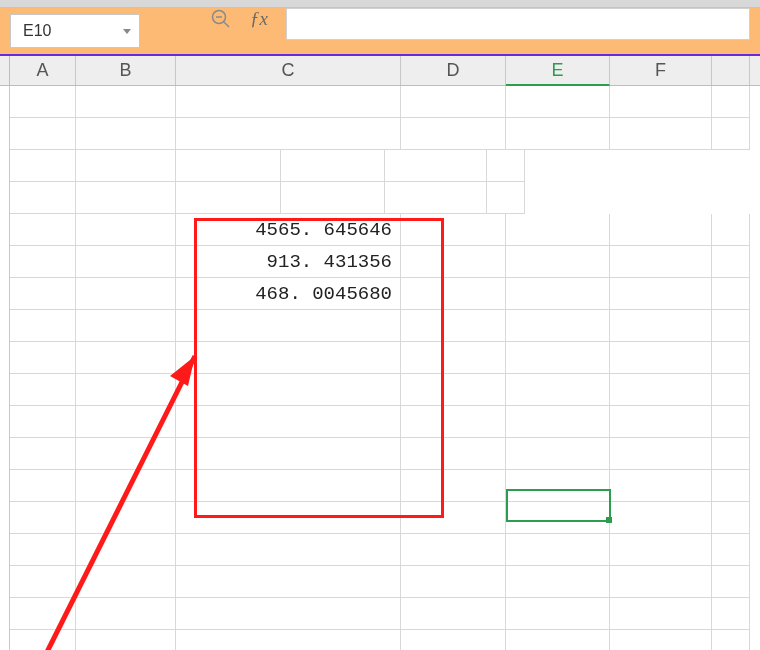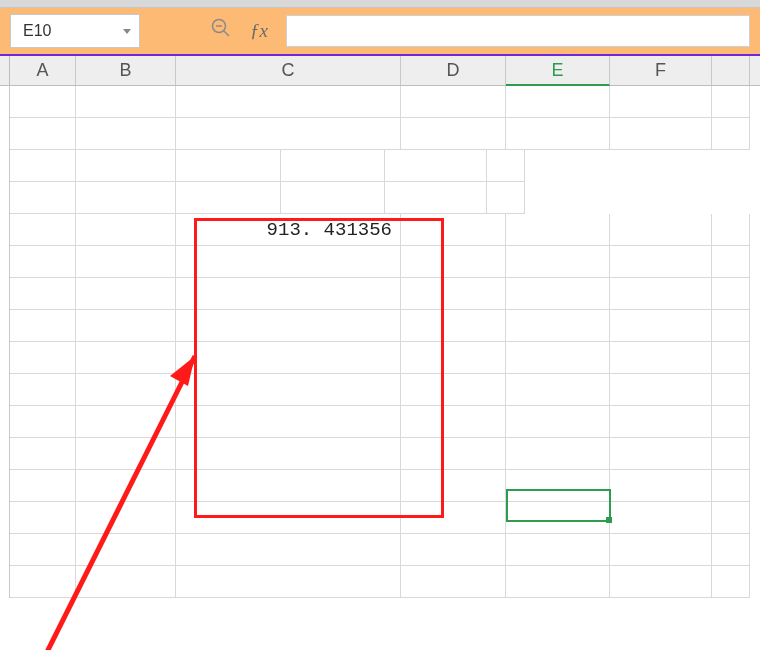--- a/index.html
+++ b/index.html
@@ -41,21 +41,21 @@
     .name-box .dd {
       position: absolute;
       right: 8px;
       width: 0; height: 0;
       border-left: 4px solid transparent;
       border-right: 4px solid transparent;
       border-top: 5px solid #888;
     }
     .fx-area {
       display: flex;
-      align-items: center;
+      align-items: flex-start;
       margin-left: 70px;
       gap: 18px;
       flex: 1;
       height: 100%;
     }
     .zoom-icon {
       color: #7a7a7a;
       font-size: 22px;
       font-weight: normal;
     }
@@ -236,32 +236,52 @@
     <div class="row">
         <div class="rownum-pad"></div>
         <div class="cell col-A"></div>
         <div class="cell col-B"></div>
         <div class="cell col-D"></div>
         <div class="cell col-E"></div>
         <div class="cell col-F"></div>
         <div class="cell col-G"></div>
       </div>
 
+    <div class="row">
+        <div class="rownum-pad"></div>
+        <div class="cell col-A"></div>
+        <div class="cell col-B"></div>
+        <div class="cell col-C">4565. 645646</div>
+        <div class="cell col-D"></div>
+        <div class="cell col-E"></div>
+        <div class="cell col-F"></div>
+        <div class="cell col-G"></div>
+      </div>
 
     <div class="row">
         <div class="rownum-pad"></div>
         <div class="cell col-A"></div>
         <div class="cell col-B"></div>
         <div class="cell col-C">913. 431356</div>
         <div class="cell col-D"></div>
         <div class="cell col-E"></div>
         <div class="cell col-F"></div>
         <div class="cell col-G"></div>
       </div>
 
+    <div class="row">
+        <div class="rownum-pad"></div>
+        <div class="cell col-A"></div>
+        <div class="cell col-B"></div>
+        <div class="cell col-C">468. 0045680</div>
+        <div class="cell col-D"></div>
+        <div class="cell col-E"></div>
+        <div class="cell col-F"></div>
+        <div class="cell col-G"></div>
+      </div>
 
     <div class="row">
         <div class="rownum-pad"></div>
         <div class="cell col-A"></div>
         <div class="cell col-B"></div>
         <div class="cell col-C"></div>
         <div class="cell col-D"></div>
         <div class="cell col-E"></div>
         <div class="cell col-F"></div>
         <div class="cell col-G"></div>

